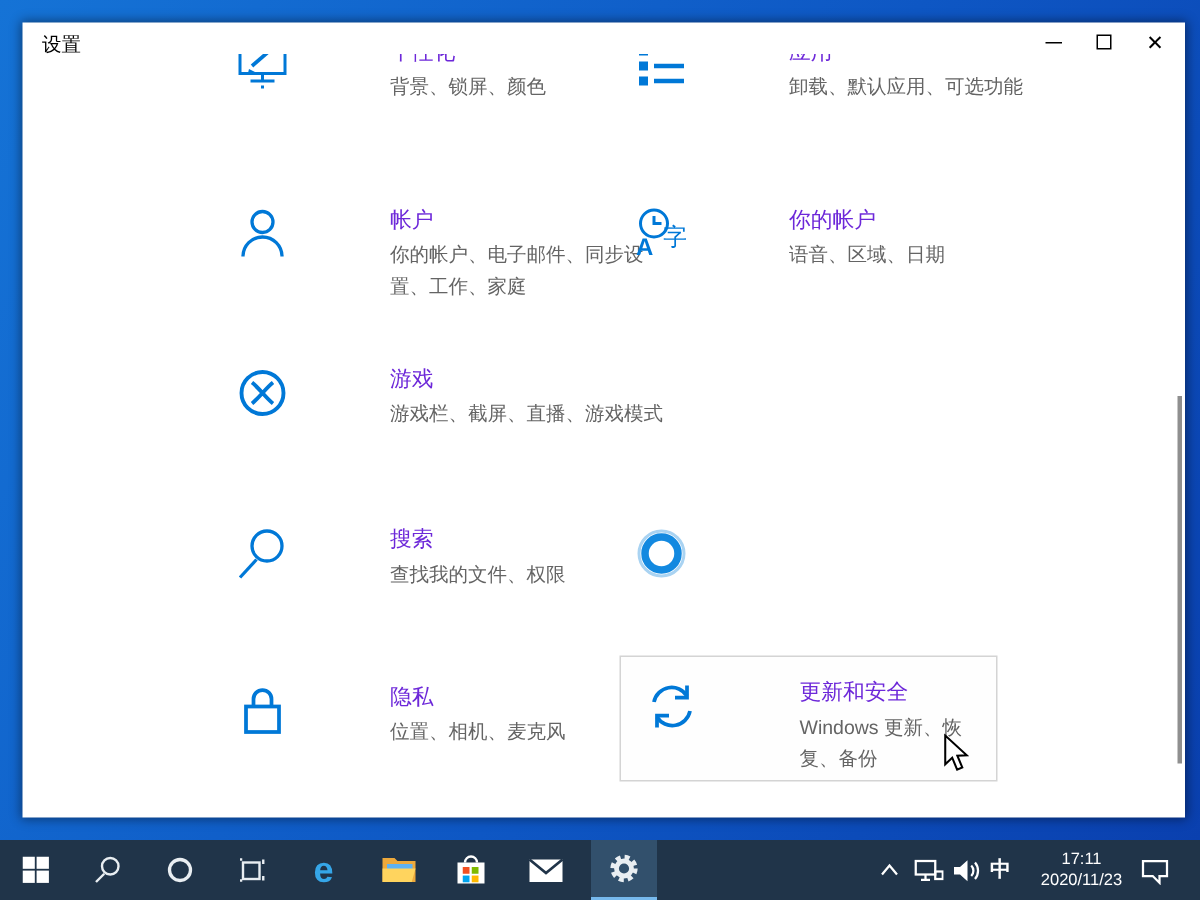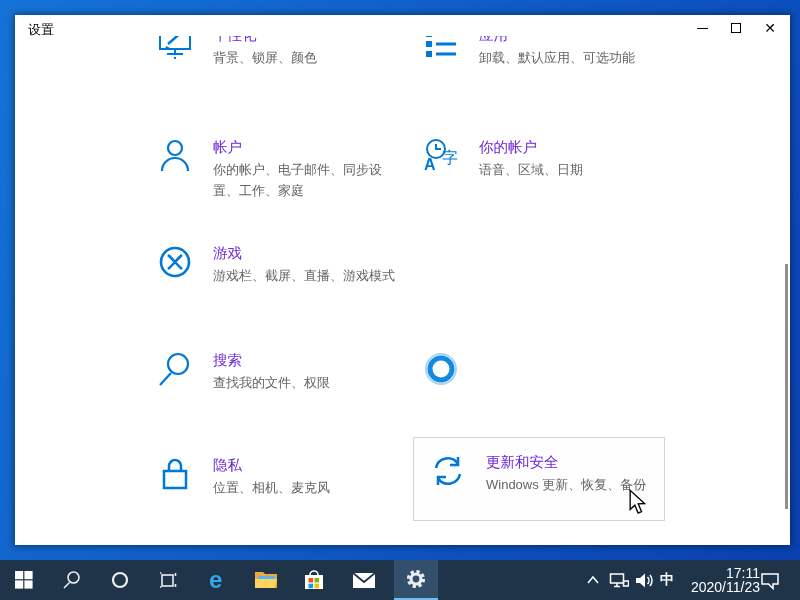--- a/index.html
+++ b/index.html
@@ -17,38 +17,38 @@
   .controls { position:absolute; right:3px; top:0; display:flex; }
   .ctrl { width:34px; height:26px; display:flex; align-items:center; justify-content:center; }
   .glyph-min { width:11px; height:1px; background:#000; display:block; }
   .glyph-max { width:10px; height:10px; border:1px solid #000; display:block; }
   .glyph-close { font-size:14px; color:#000; line-height:10px; }
 
   .content { position:absolute; left:1px; top:21px; width:771px; height:509px; overflow:hidden; }
 
   .tile { position:absolute; display:flex; align-items:flex-start; cursor:default; }
   .ticon { width:40px; height:40px; margin-right:18px; flex:0 0 40px; }
-  .ttext { width:192px; }
+  .ttext { width:192px;margin-left:47px; }
   .ttitle { display:block; font-size:14.5px; color:#6d28d9; line-height:20px; margin-top:1px; }
   .tdesc { display:block; font-size:13px; color:#646464; line-height:21px; margin-top:2px; }
   .tile.hovered { border:1px solid #d4d4d4; background:#fefefe;
     width:252px; height:84px; padding:13px 0 0 14px; }
 
   .scrollthumb { position:absolute; left:770px; top:249px; width:3px; height:245px; background:#8f8f8f; }
 
   
   .cursor { position:absolute; left:628px; top:489px; z-index:50; }
 
   
   .taskbar { position:absolute; left:0; top:560px; width:800px; height:40px; background:#203449; }
   .tb-btn { position:absolute; top:0; height:40px; display:flex; align-items:center; justify-content:center; }
   .tb-btn.active { background:#32506c; border-bottom:2px solid #76b9ed; }
   .tray-text { color:#ffffff; font-size:14px; font-weight:bold; }
-  .clock { position:absolute; left:682px; top:6px; width:78px; text-align:right;
-    color:#ffffff; font-size:14px; line-height:14px; }
+  .clock { position:absolute; left:682px; top:6px; width:78px; text-align:center;
+    color:#ffffff; font-size:11px; line-height:14px; }
 </style>
 </head>
 <body>
 
 <div class="screen">
 
   <div class="win">
 
     <div class="titlebar">
       <span class="win-title">设置</span>

